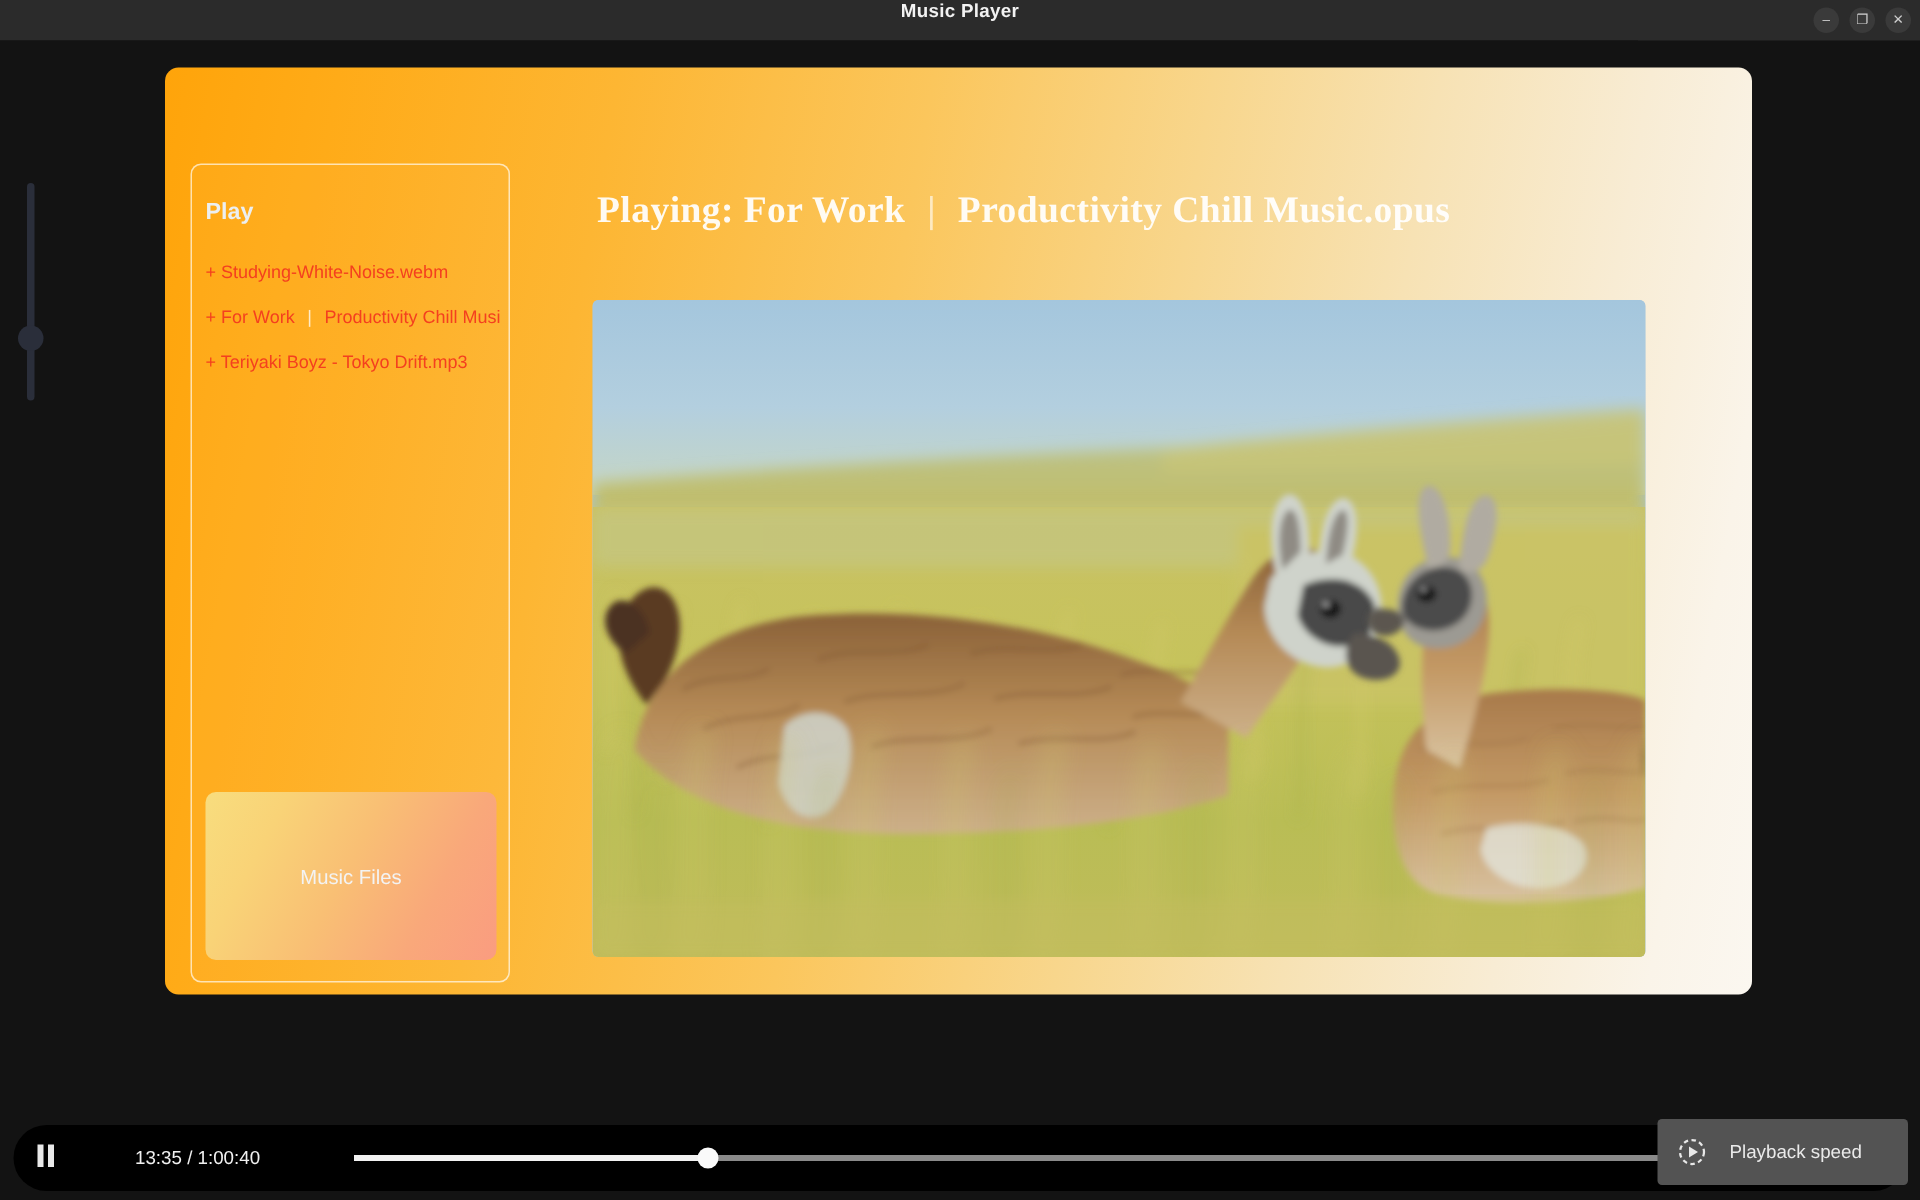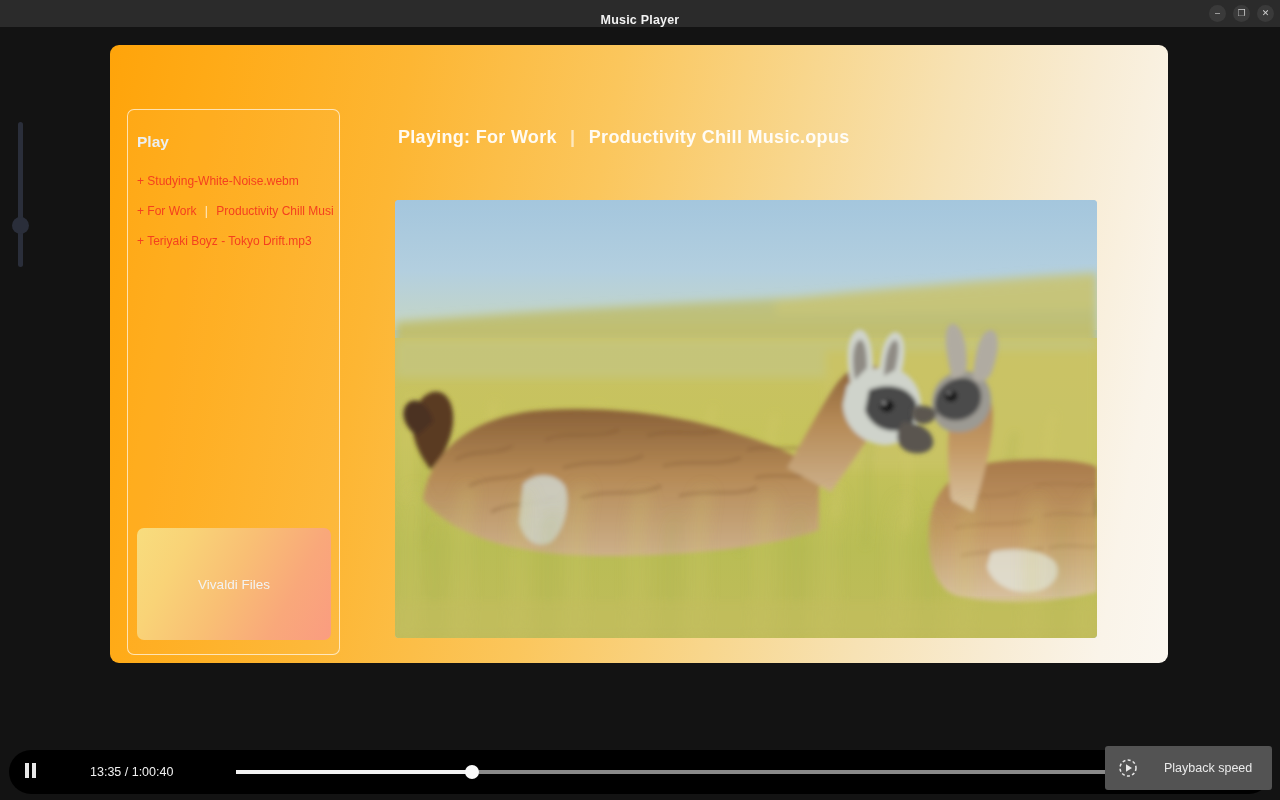--- a/index.html
+++ b/index.html
@@ -12,21 +12,21 @@
     font-family: "Liberation Sans", sans-serif;
   }
 
   
   #titlebar {
     position: absolute;
     left: 0; top: 0;
     width: 1280px; height: 27px;
     background: #2b2b2b;
     display: flex;
-    align-items: flex-end;
+    align-items: flex-start;
     justify-content: center;
   }
   #titlebar-title {
     font-size: 12.5px;
     font-weight: bold;
     color: #f2f2f2;
     letter-spacing: .2px;
   }
   #window-buttons {
     position: absolute;
@@ -147,22 +147,22 @@
     color: #f3f3f3;
     font-size: 13.5px;
     font-family: "Liberation Sans", sans-serif;
     cursor: pointer;
   }
 
   
   #now-playing {
     position: absolute;
     left: 288px; top: 82px;
-    font-family: Liberation Sans, sans-serif;
-    font-size: 18px;
+    font-family: Liberation Serif, serif;
+    font-size: 25px;
     font-weight: bold;
     color: rgba(255,255,255,.93);
     white-space: nowrap;
     letter-spacing: .3px;
   }
   #now-playing .np-sep {
     color: rgba(255,255,255,.62);
     padding: 0 8px;
   }
 
@@ -245,21 +245,21 @@
     display: flex;
     align-items: center;
     cursor: pointer;
   }
   #speed-icon {
     margin-left: 13px;
     width: 20px; height: 20px;
     flex: 0 0 20px;
   }
   #speed-label {
-    margin-left: 26px;
+    margin-left: 15px;
     font-size: 12.5px;
     color: #eaeaea;
     white-space: nowrap;
   }
 </style>
 </head>
 <body>
 
 <div id="titlebar">
   <div id="titlebar-title">Music Player</div>
@@ -290,21 +290,21 @@
           <span>+</span>
           <span>For Work</span>
           <span class="pl-sep">|</span>
           <span>Productivity Chill Musi</span>
         </li>
         <li class="pl-item">
           <span>+</span>
           <span>Teriyaki Boyz - Tokyo Drift.mp3</span>
         </li>
       </ul>
-      <button id="choose-files">Vivaldi Files</button>
+      <button id="choose-files">Music Files</button>
     </div>
 
     <div id="now-playing">
       <span>Playing: For Work</span>
       <span class="np-sep">|</span>
       <span>Productivity Chill Music.opus</span>
     </div>
 
     <div id="artwork">
       <svg viewBox="0 0 702 438" preserveAspectRatio="none" aria-hidden="true">

